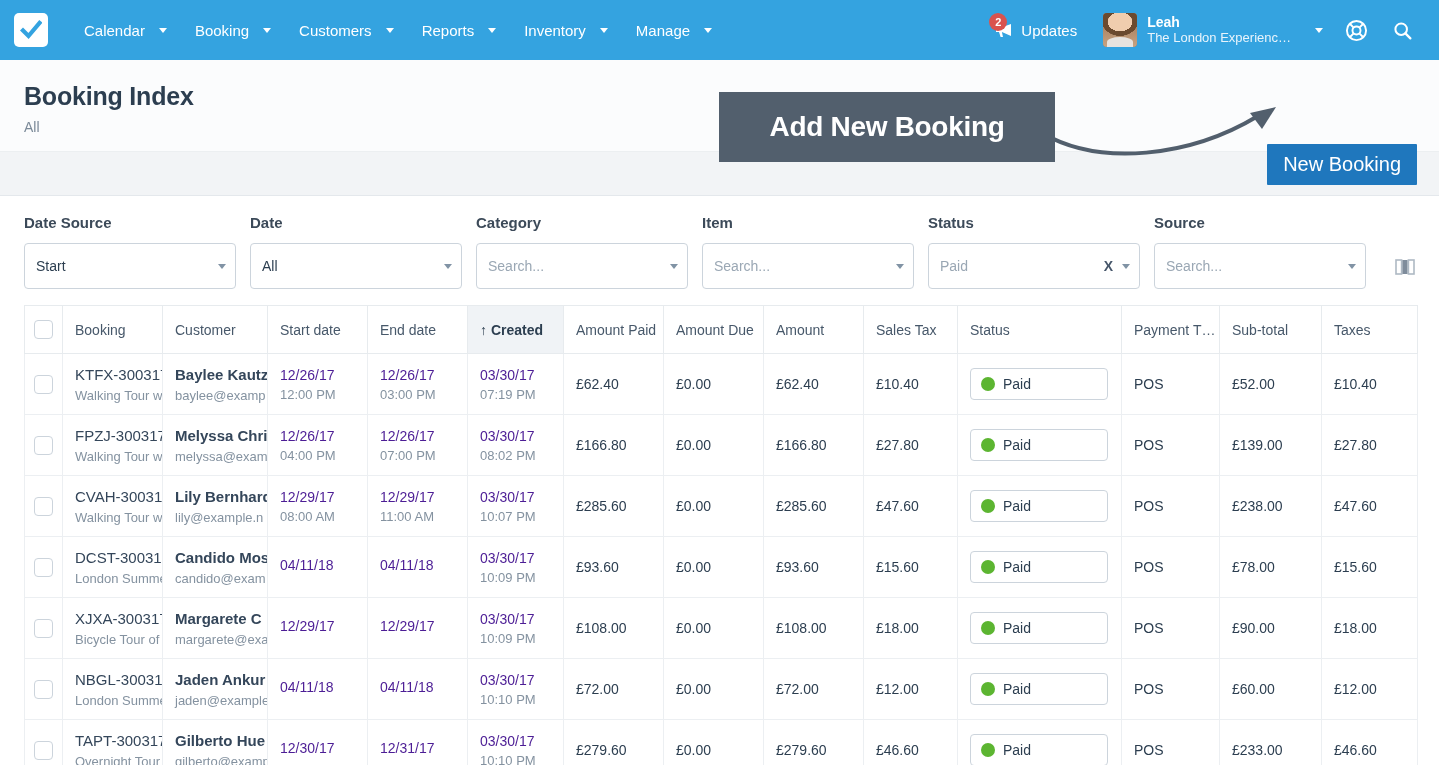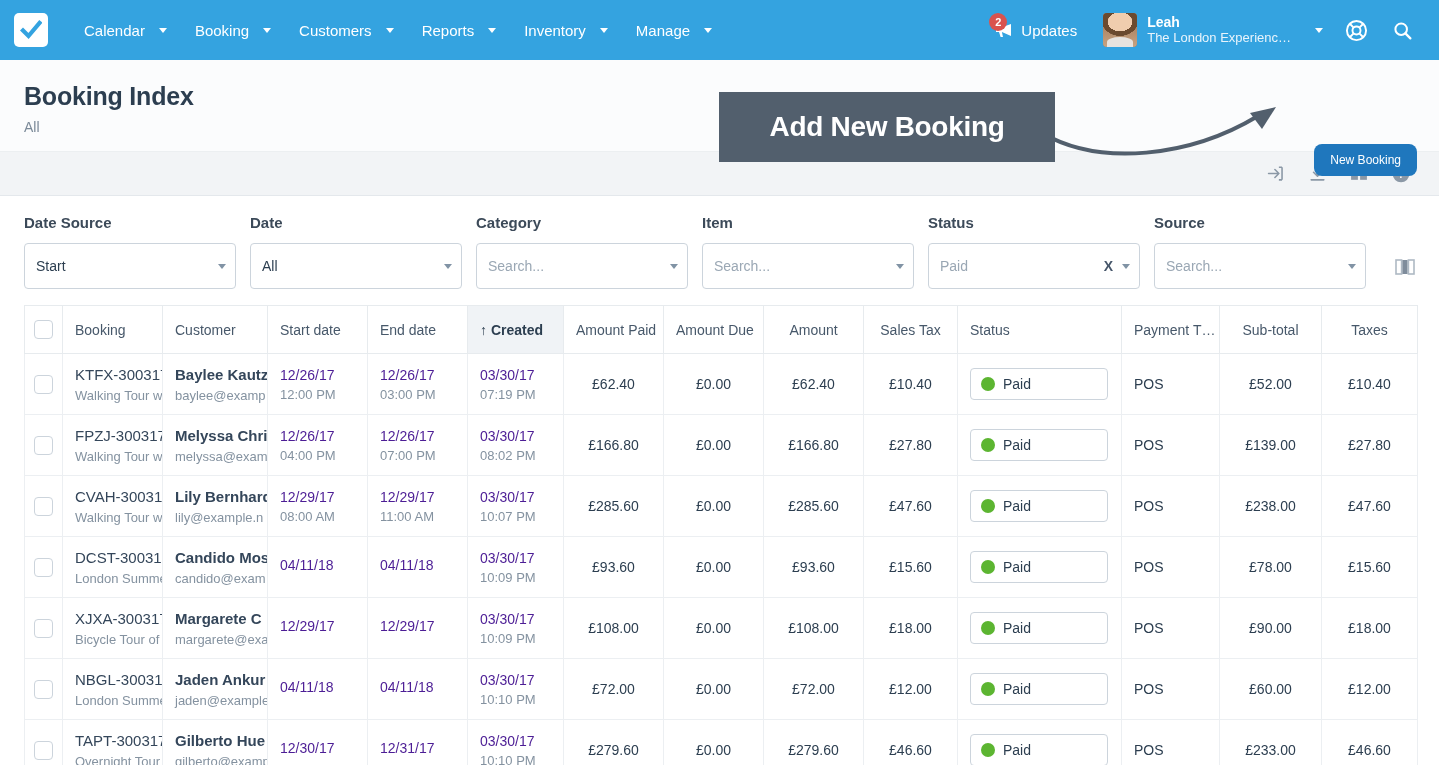--- a/index.html
+++ b/index.html
@@ -70,21 +70,21 @@
   
   .titlebar {
     height: 92px; background: #fbfcfd; padding: 22px 24px 0 24px;
     border-bottom: 1px solid #eceff1; position: relative;
   }
   .ptitle { font-size: 25px; font-weight: bold; color: #2c3e50; letter-spacing: -.2px; }
   .psub { font-size: 14px; color: #7b8a99; margin-top: 8px; }
 
   .newbooking {
     position: absolute; right: 22px; top: 84px; background: #1f77bd; color: #fff;
-    border: none; border-radius: 8px; padding: 9px 16px; font-size: 12px;
+    border: none; border-radius: 1px; padding: 9px 16px; font-size: 20px;
     cursor: pointer; font-family: inherit; z-index: 5;
   }
   .callout {
     position: absolute; left: 719px; top: 92px; width: 336px; height: 70px;
     background: #525f6d; color: #fff; display: flex; align-items: center;
     justify-content: center; font-size: 28px; font-weight: bold; z-index: 6;
     letter-spacing: -.3px;
   }
   .arrow-svg { position: absolute; left: 1040px; top: 95px; z-index: 5; }
 
@@ -119,21 +119,21 @@
 
   
   .tablewrap { padding: 0 22px 0 24px; }
   table { border-collapse: collapse; width: 1393px; table-layout: fixed; }
   thead th {
     font-size: 14px; font-weight: normal; color: #47586a; text-align: left;
     padding: 14px 12px; border: 1px solid #e7ebee; background: #fff;
     white-space: nowrap; overflow: hidden;
   }
   thead th.sorted { background: #f0f3f6; font-weight: bold; color: #2c3e50; }
-  thead th.num, tbody td.num { text-align: center; }
+  thead th.num, tbody td.num { text-align: left; }
   tbody td {
     border: 1px solid #eceff2; padding: 10px 12px; font-size: 14px; color: #2c3e50;
     height: 61px; vertical-align: middle; overflow: hidden; white-space: nowrap;
   }
   .cb {
     width: 19px; height: 19px; border: 1.5px solid #ccd4dc; border-radius: 4px;
     background: #fff; cursor: pointer; display: block;
   }
   .colcb { width: 38px; text-align: center; padding-left: 9px; padding-right: 9px; }
   .bk-id { font-size: 15px; color: #34465a; }

